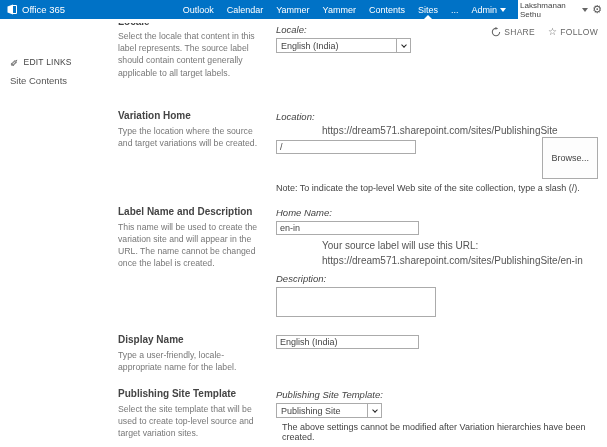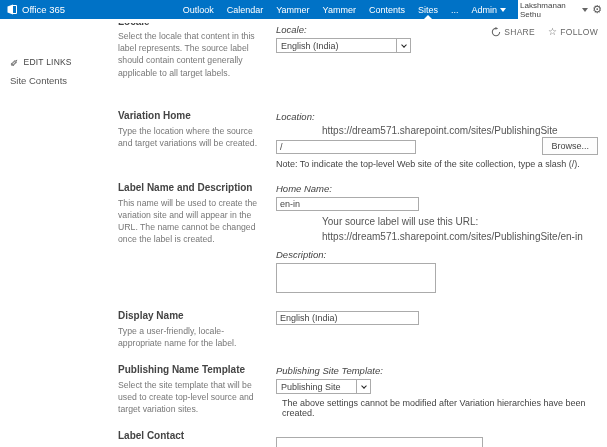--- a/index.html
+++ b/index.html
@@ -58,21 +58,21 @@
   .chev { width:4px; height:4px; border-right:1.4px solid #222; border-bottom:1.4px solid #222;
     transform:rotate(45deg); margin-top:-2px; }
 
   .indent { margin-left:6px; }
   .url-line { font-size:10px; color:#555; margin-bottom:4px;padding-left:40px; }
   .note-line { font-size:9px; color:#444; margin-top:4px; }
   .note-line b { font-weight:normal; }
 
   .loc-row { display:flex; align-items:flex-start; padding-right:9px; }
   .btn { border:1px solid #ababab; background:#fdfdfd; font-size:9px; color:#444;
-    font-family:inherit; padding:3px 8px; cursor:pointer; }
+    font-family:inherit; padding:15px 8px; cursor:pointer; }
   .browse { margin-left:auto; margin-top:-3px; }
 
   .ta { border:1px solid #ababab; resize:none; font-family:inherit; font-size:9px;
     color:#444; outline:none; display:block; }
 
   .mb-sec1 { margin-bottom:31px;justify-content:space-between; }
   .mb-sec2 { margin-bottom:13px; }
   .mb-sec3 { margin-bottom:17px; }
   .mb-sec4 { margin-bottom:15px; }
   .mb-sec5 { margin-bottom:12px; }
@@ -200,26 +200,26 @@
         <div class="sec-title">Display Name</div>
         <div class="sec-text">Type a user-friendly, locale-appropriate name for the label.</div>
       </div>
       <div class="sec-ctrl">
         <input class="txt" style="width: 143px;" value="English (India)">
       </div>
     </div>
 
     <div class="section mb-sec5">
       <div class="sec-desc">
-        <div class="sec-title">Publishing Name Template</div>
+        <div class="sec-title">Publishing Site Template</div>
         <div class="sec-text">Select the site template that will be used to create top-level source and target variation sites.</div>
       </div>
       <div class="sec-ctrl">
         <div class="fld-label">Publishing Site Template:</div>
-        <div class="sel" style="width:95px;">
+        <div class="sel" style="width:106px;">
           <span class="sel-val">Publishing Site</span>
           <span class="sel-btn">
               <span class="chev"></span>
             </span>
         </div>
         <div class="note-line indent">The above settings cannot be modified after Variation hierarchies have been created.</div>
       </div>
     </div>
 
     <div class="section">

